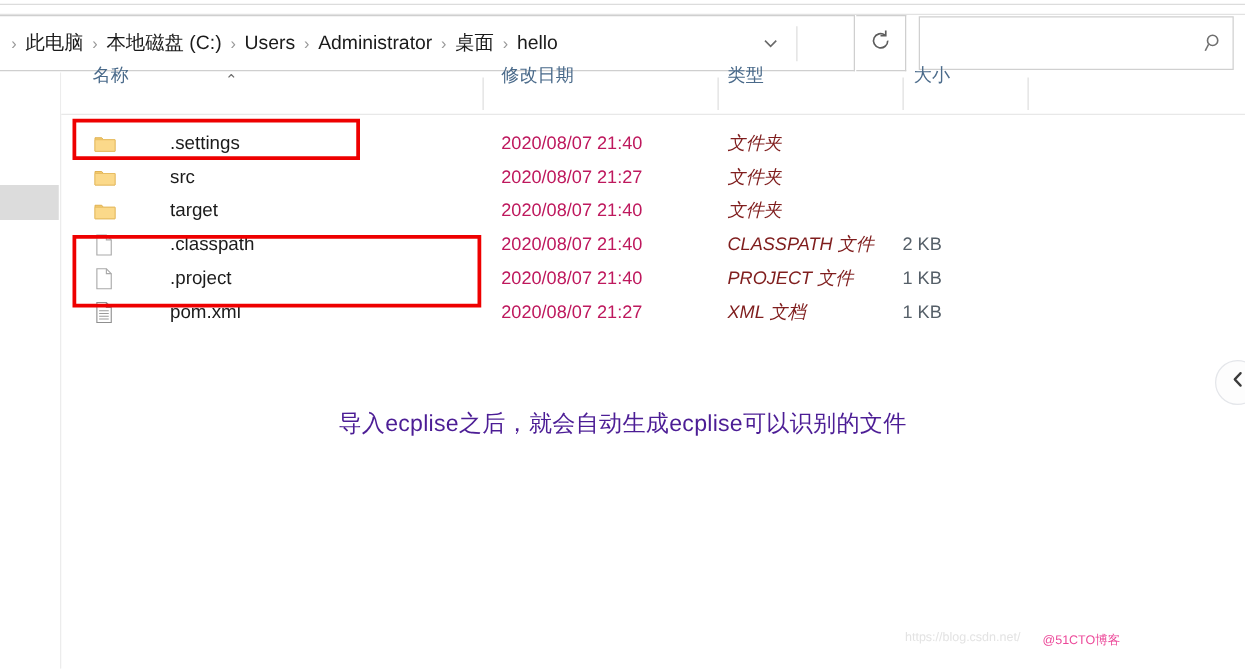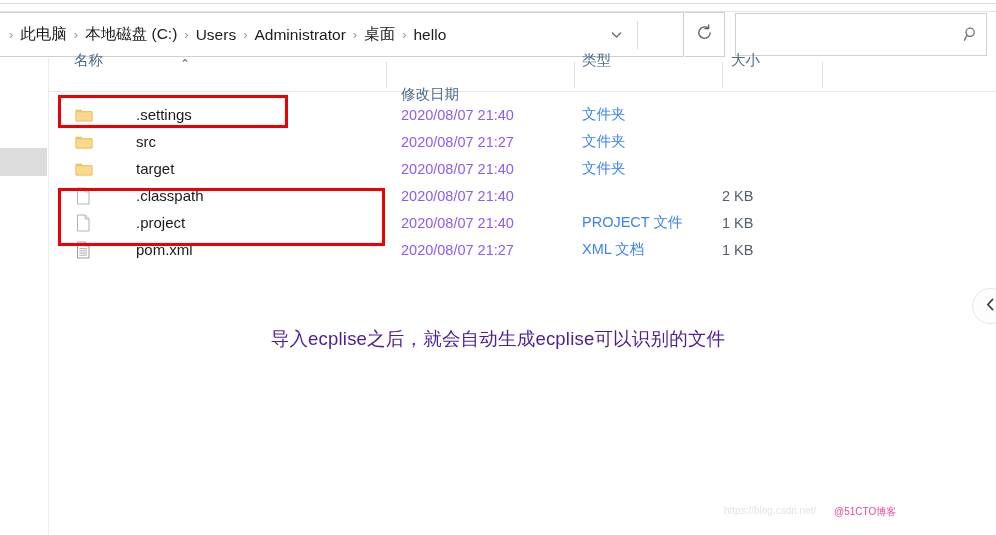--- a/index.html
+++ b/index.html
@@ -120,21 +120,21 @@
     font-size: 12px; color: #6a6a6a;
     line-height: 1;
   }
   .hcell {
     position: absolute; top: 51px;
     font-size: 14.5px;
     color: #4a6a8a;
     white-space: nowrap;
   }
   .hcell.c-name { left: 74px; }
-  .hcell.c-date { left: 401px; margin-top: 34px; }
+  .hcell.c-date { left: 401px; }
   .hcell.c-type { left: 582px; }
   .hcell.c-size { left: 731px; }
   .hdiv {
     position: absolute; top: 62px; width: 1px; height: 26px;
     background: #e0e0e0;
   }
 
   
   .filelist {
     position: absolute; left: 49px; top: 92px; width: 947px; height: 443px;
@@ -150,27 +150,28 @@
     white-space: nowrap;
     gap: 32px;
   }
   .icon-slot {
     width: 19px; height: 19px;
     margin-right: 11px;
     display: flex; align-items: center; justify-content: center;
   }
   .cell-date {
     position: absolute; left: 352px;
-    font-size: 14.5px; color: #8b5cf6;
+    font-size: 14.5px; color: #be185d;
     white-space: nowrap;
   }
   .cell-type {
     position: absolute; left: 533px;
-    font-size: 14.5px; color: #3b82f6;
-    white-space: nowrap;
+    font-size: 14.5px; color: #7f1d1d;
+    white-space: nowrap;
+    font-style: italic;
   }
   .cell-size {
     position: absolute; left: 673px; width: 78px;
     text-align: left;
     font-size: 14.5px; color: #555f68;
     white-space: nowrap;
   }
 
   
   .redbox {
@@ -336,20 +337,21 @@
     <div class="cell-name">
       <span class="icon-slot">
         <svg width="15" height="18" viewBox="0 0 15 18">
           <path d="M1.5 1 h7.6 L13 4.9 V17 H1.5 Z" fill="#ffffff" stroke="#a9a9a9" stroke-width="0.9"></path>
           <path d="M9.1 1 V4.9 H13" fill="none" stroke="#a9a9a9" stroke-width="0.9"></path>
         </svg>
       </span>
       <span>.classpath</span>
     </div>
     <div class="cell-date">2020/08/07 21:40</div>
+    <div class="cell-type">CLASSPATH 文件</div>
     <div class="cell-size">2 KB</div>
   </div>
 
   <div class="row" style="top:117px;">
     <div class="cell-name">
       <span class="icon-slot">
         <svg width="15" height="18" viewBox="0 0 15 18">
           <path d="M1.5 1 h7.6 L13 4.9 V17 H1.5 Z" fill="#ffffff" stroke="#a9a9a9" stroke-width="0.9"></path>
           <path d="M9.1 1 V4.9 H13" fill="none" stroke="#a9a9a9" stroke-width="0.9"></path>
         </svg>

